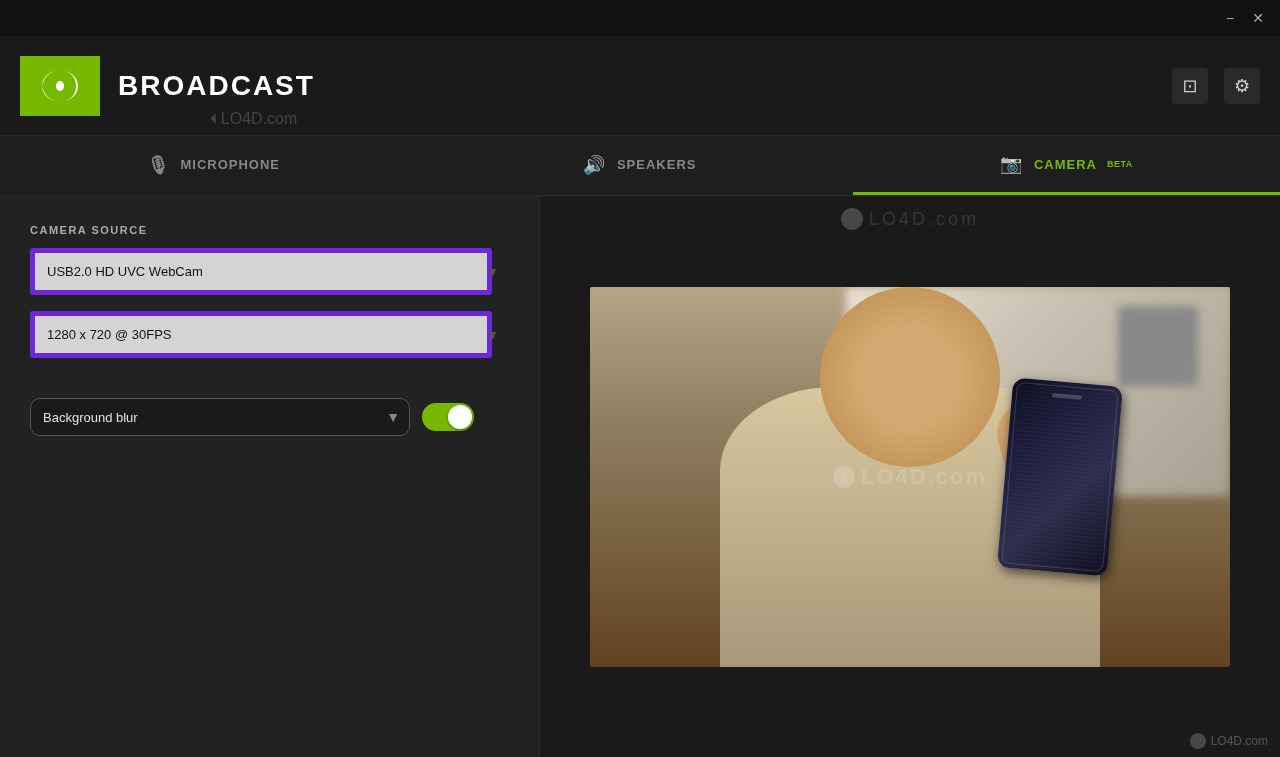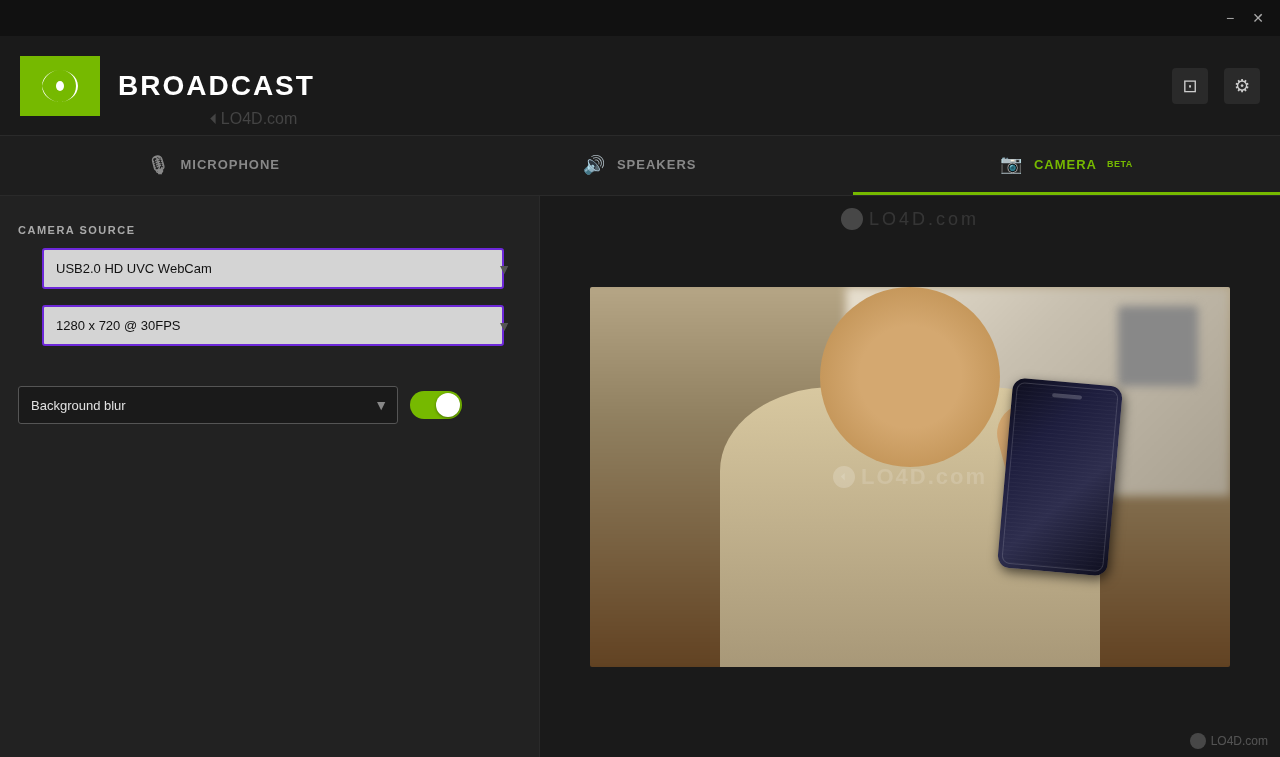--- a/index.html
+++ b/index.html
@@ -135,21 +135,21 @@
       height: calc(757px - 36px - 100px - 60px);
       background: #1e1e1e;
     }
 
     
     .left-panel {
       width: 540px;
       min-width: 540px;
       height: 100%;
       background: #222;
-      padding: 28px 18px;
+      padding: 28px 30px;
       display: flex;
       flex-direction: column;
       gap: 0;
       border-right: 1px solid #2a2a2a;
     }
 
     .section-label {
       font-size: 11px;
       font-weight: 700;
       color: #aaa;
@@ -157,31 +157,30 @@
       text-transform: uppercase;
       margin-bottom: 12px;
     }
 
     .dropdown-wrapper {
       position: relative;
       margin-bottom: 16px;
     }
     .dropdown {
       width: 462px;
-      height: 41px;
+      height: 47px;
       background: #d4d4d4;
-      border: 2px solid #6d28d9;
+      border: 5px solid #6d28d9;
       border-radius: 3px;
       color: #111;
       font-size: 13px;
       padding: 0 36px 0 12px;
       appearance: none;
       cursor: pointer;
       outline: none;
-      margin-left: 24px;
     }
     .dropdown-arrow {
       position: absolute;
       right: 10px;
       top: 50%;
       transform: translateY(-50%);
       color: #555;
       pointer-events: none;
       font-size: 14px;
     }
@@ -196,21 +195,21 @@
       margin-top: 4px;
     }
     .effect-dropdown-wrapper {
       position: relative;
     }
     .effect-dropdown {
       width: 380px;
       height: 38px;
       background: #1a1a1a;
       border: 1px solid #555;
-      border-radius: 3px;
+      border-radius: 10px;
       color: #e0e0e0;
       font-size: 13px;
       padding: 0 36px 0 12px;
       appearance: none;
       cursor: pointer;
       outline: none;
     }
     .effect-dropdown-arrow {
       position: absolute;
       right: 10px;

